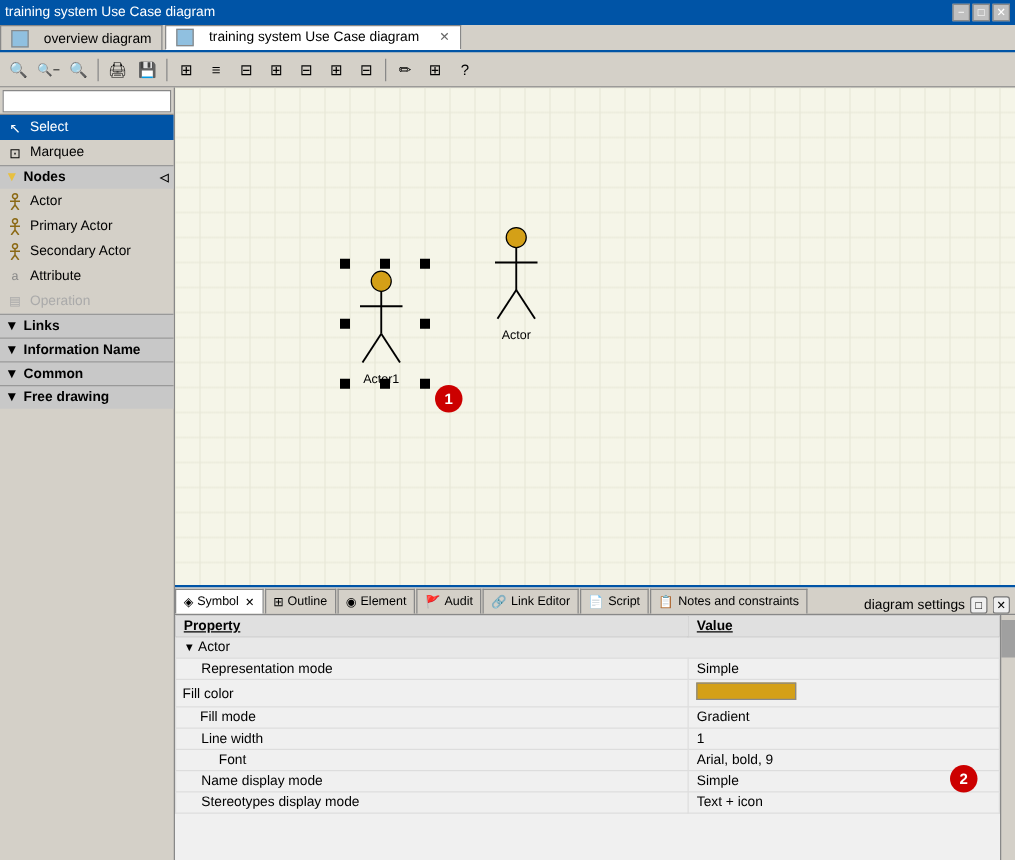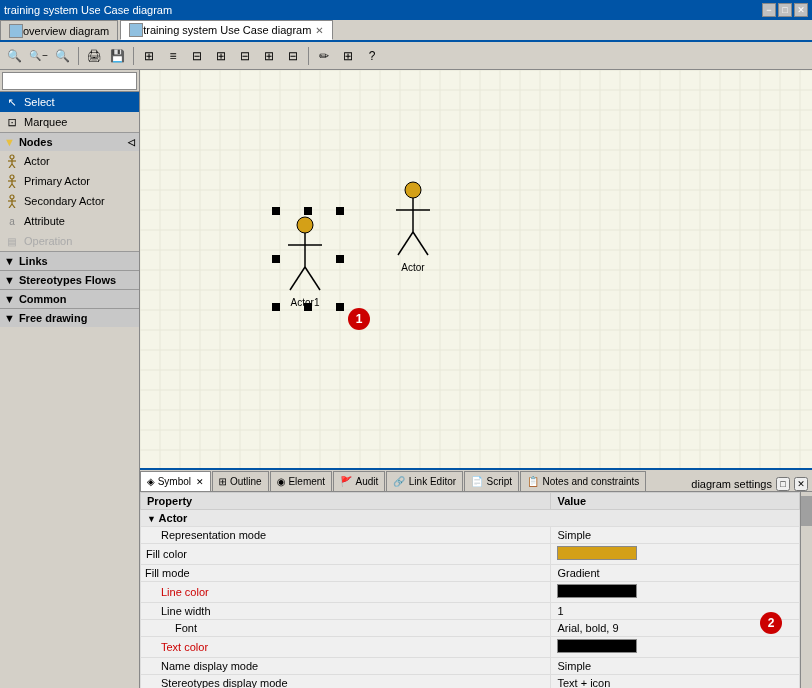--- a/index.html
+++ b/index.html
@@ -5,21 +5,21 @@
     * { box-sizing: border-box; margin: 0; padding: 0; }
     body { font-family: Arial, sans-serif; font-size: 11px; background: #d4d0c8; overflow: hidden; width: 812px; height: 688px; }
 
     
     .title-bar { background: #0054a6; color: white; height: 20px; display: flex; align-items: center; padding: 0 4px; font-size: 11px; }
     .title-bar-buttons { margin-left: auto; display: flex; gap: 2px; }
     .title-bar-btn { width: 14px; height: 14px; background: #c0c0c0; border: 1px solid #888; font-size: 9px; display: flex; align-items: center; justify-content: center; cursor: pointer; }
 
     
     .tab-bar { background: #d4d0c8; display: flex; align-items: flex-end; height: 22px; border-bottom: 2px solid #0054a6; padding-top: 2px; }
-    .tab { height: 20px; padding: 0 8px; display: flex; align-items: center; gap: 0; border: 1px solid #888; border-bottom: none; background: #d4d0c8; font-size: 11px; cursor: pointer; margin-right: 2px; }
+    .tab { height: 20px; padding: 0 8px; display: flex; align-items: center; gap: 12px; border: 1px solid #888; border-bottom: none; background: #d4d0c8; font-size: 11px; cursor: pointer; margin-right: 2px; }
     .tab.active { background: white; border-bottom: 1px solid white; z-index: 1; }
     .tab-icon { width: 14px; height: 14px; background: #daa520; border: 1px solid #888; display: inline-block; }
     .tab-close { font-size: 10px; color: #666; margin-left: 4px; cursor: pointer; }
 
     
     .toolbar { background: #d4d0c8; border-bottom: 1px solid #888; display: flex; align-items: center; height: 28px; padding: 2px 4px; gap: 2px; }
     .toolbar-btn { width: 22px; height: 22px; background: #d4d0c8; border: 1px solid transparent; display: flex; align-items: center; justify-content: center; cursor: pointer; font-size: 12px; }
     .toolbar-sep { width: 1px; background: #888; height: 18px; margin: 0 2px; }
 
     
@@ -41,23 +41,23 @@
 
     
     .bottom-panel { border-top: 2px solid #0054a6; height: 220px; background: #f0f0f0; display: flex; flex-direction: column; }
     .bottom-tabs { display: flex; background: #d4d0c8; border-bottom: 1px solid #888; height: 22px; align-items: flex-end; padding-top: 2px; overflow: hidden; }
     .bottom-tab { height: 20px; padding: 0 6px; display: flex; align-items: center; gap: 3px; border: 1px solid #888; border-bottom: none; background: #d4d0c8; font-size: 10px; cursor: pointer; margin-right: 1px; }
     .bottom-tab.active { background: white; }
 
     .property-panel { display: flex; flex: 1; overflow: hidden; }
     .property-table { flex: 1; overflow-y: auto; }
     .property-table table { width: 100%; border-collapse: collapse; }
-    .property-table th { background: #e0e0e0; border: 1px solid #ccc; padding: 2px 6px; font-size: 11px; text-align: left; font-weight: bold; position: sticky; top: 0; }
+    .property-table th { background: #e0e0e0; border: 1px solid #ccc; padding: 2px 6px; font-size: 11px; text-align: left; font-weight: bold; position: sticky; top: 0; text-decoration: underline; }
     .property-table td { border: 1px solid #ddd; padding: 2px 6px; font-size: 11px; }
-    .property-table tr.section-row td { font-weight: bold; background: #e8e8e8; }
+    .property-table tr.section-row td { font-weight: normal; background: #e8e8e8; }
     .property-table tr.highlighted td { color: #cc0000; }
     .color-swatch { width: 80px; height: 14px; display: inline-block; }
     .scroll-bar { width: 12px; background: #d4d0c8; border-left: 1px solid #888; display: flex; flex-direction: column; }
     .scroll-thumb { width: 100%; height: 30px; background: #a0a0a0; margin-top: 4px; cursor: pointer; }
 
     
     .actor-figure { position: absolute; }
 
     
     .badge { position: absolute; width: 22px; height: 22px; border-radius: 50%; background: #cc0000; color: white; display: flex; align-items: center; justify-content: center; font-size: 12px; font-weight: bold; }
@@ -175,21 +175,21 @@
       <span>Operation</span>
     </div>
 
     <div class="section-header">
       <span>▼</span>
       <span>Links</span>
     </div>
 
     <div class="section-header">
       <span>▼</span>
-      <span>Stereotypes Flows</span>
+      <span>Information Name</span>
     </div>
 
     <div class="section-header">
       <span>▼</span>
       <span>Common</span>
     </div>
 
     <div class="section-header">
       <span>▼</span>
       <span>Free drawing</span>
@@ -298,43 +298,31 @@
                 <td style="padding-left:20px;">Representation mode</td>
                 <td>Simple</td>
               </tr>
               <tr>
                 <td style="padding-left:5px;">Fill color</td>
                 <td>
                   <span class="color-swatch" style="background:#d4a017; display:inline-block; width:80px; height:14px; border:1px solid #888;"></span>
                 </td>
               </tr>
               <tr>
-                <td style="padding-left:4px;margin-left:32px;">Fill mode</td>
+                <td style="padding-left:19px;margin-left:32px;">Fill mode</td>
                 <td>Gradient</td>
-              </tr>
-              <tr class="highlighted">
-                <td style="padding-left:20px;">Line color</td>
-                <td>
-                  <span class="color-swatch" style="background:#000000; display:inline-block; width:80px; height:14px; border:1px solid #888;"></span>
-                </td>
               </tr>
               <tr>
                 <td style="padding-left:20px;">Line width</td>
                 <td>1</td>
               </tr>
               <tr>
                 <td style="padding-left:34px;">Font</td>
                 <td>Arial, bold, 9</td>
               </tr>
-              <tr class="highlighted">
-                <td style="padding-left:20px;">Text color</td>
-                <td>
-                  <span class="color-swatch" style="background:#000000; display:inline-block; width:80px; height:14px; border:1px solid #888;"></span>
-                </td>
-              </tr>
               <tr>
                 <td style="padding-left:20px;">Name display mode</td>
                 <td>Simple</td>
               </tr>
               <tr>
                 <td style="padding-left:20px;">Stereotypes display mode</td>
                 <td>Text + icon</td>
               </tr>
             </tbody>
           </table>

